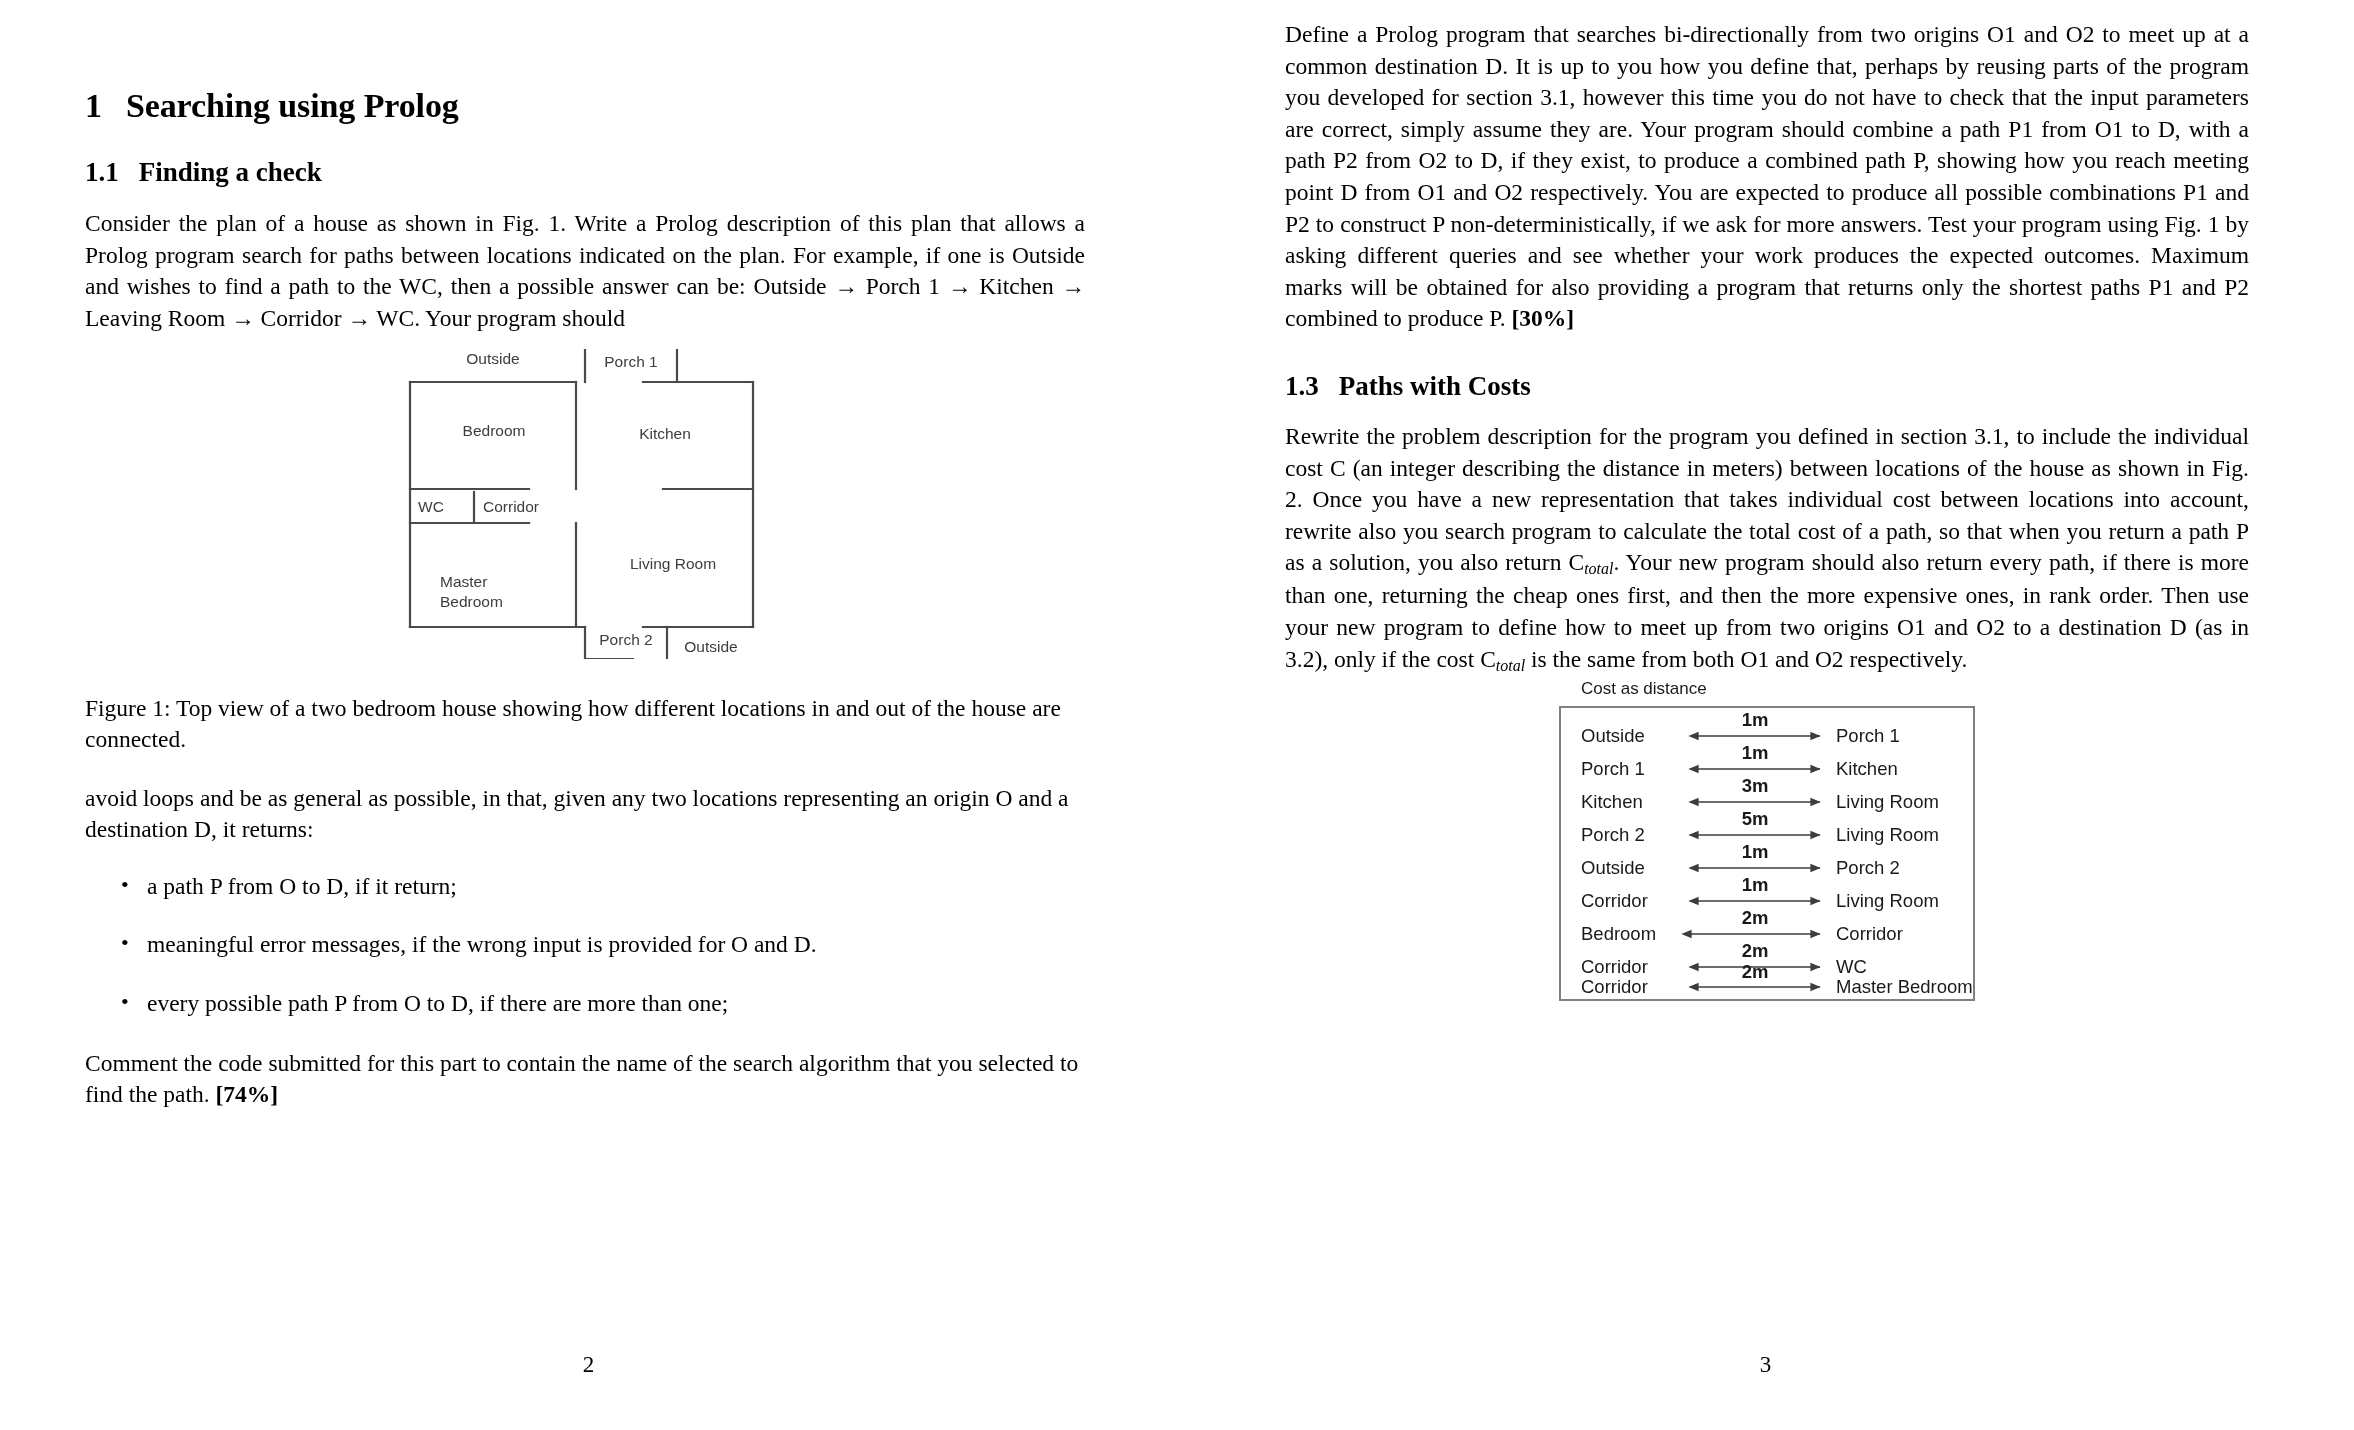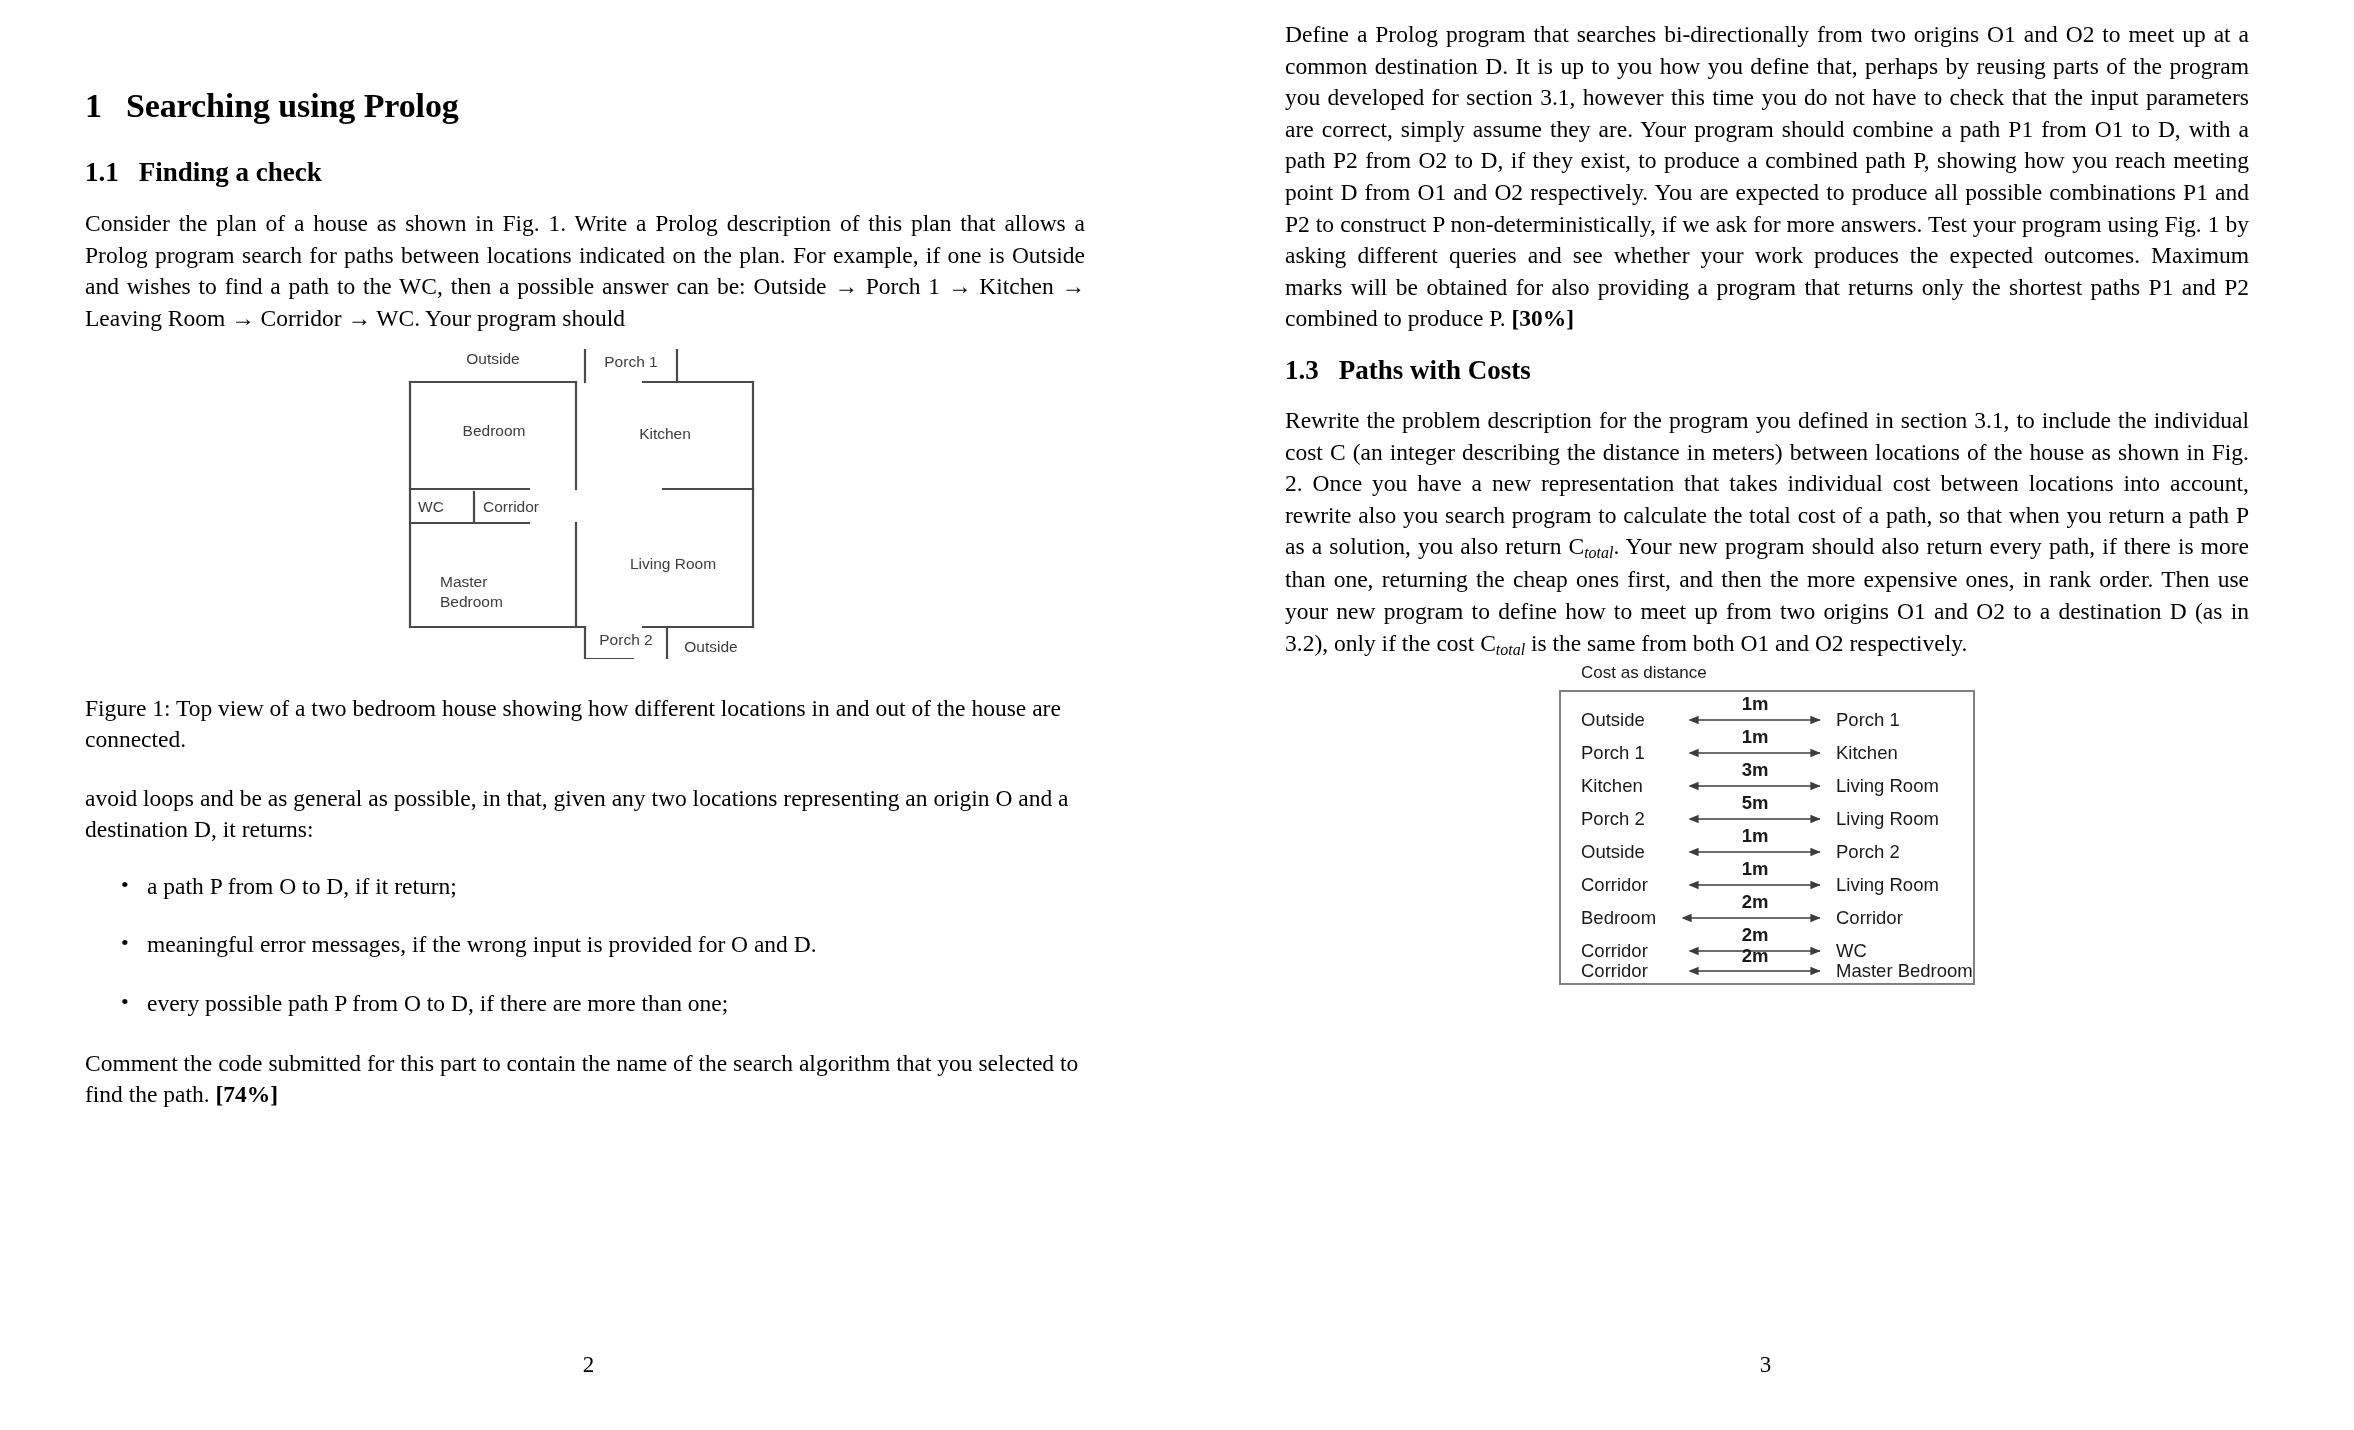--- a/index.html
+++ b/index.html
@@ -259,21 +259,21 @@
     </div>
     <div class="page-number">2</div>
   </div>
 
   <div class="page page-right">
     <div class="page-inner">
 
 
       <p class="body" style="margin-top:19px;"><span>Define a Prolog program that searches bi-directionally from two origins O1 and O2 to meet up at a common destination D. It is up to you how you define that, perhaps by reusing parts of the program you developed for section 3.1, however this time you do not have to check that the input parameters are correct, simply assume they are. Your program should combine a path P1 from O1 to D, with a path P2 from O2 to D, if they exist, to produce a combined path P, showing how you reach meeting point D from O1 and O2 respectively. You are expected to produce all possible combinations P1 and P2 to construct P non-deterministically, if we ask for more answers. Test your program using Fig. 1 by asking different queries and see whether your work produces the expected outcomes. Maximum marks will be obtained for also providing a program that returns only the shortest paths P1 and P2 combined to produce P. </span><span class="bold">[30%]</span></p>
 
-      <h2 class="sec" style="margin-top:20px;">
+      <h2 class="sec" style="margin-top:36px;">
         <span>1.3</span><span class="num-gap-2"></span><span>Paths with Costs</span>
       </h2>
 
       <p class="body" style="margin-top:19px;"><span>Rewrite the problem description for the program you defined in section 3.1, to include the individual cost C (an integer describing the distance in meters) between locations of the house as shown in Fig. 2. Once you have a new representation that takes individual cost between locations into account, rewrite also you search program to calculate the total cost of a path, so that when you return a path P as a solution, you also return C</span><span class="sub">total</span><span>. Your new program should also return every path, if there is more than one, returning the cheap ones first, and then the more expensive ones, in rank order. Then use your new program to define how to meet up from two origins O1 and O2 to a destination D (as in 3.2), only if the cost C</span><span class="sub">total</span><span> is the same from both O1 and O2 respectively.</span></p>
 
       <div class="costfig-wrap">
         <svg class="costfig" width="420" height="350" viewBox="0 0 420 350">
           <defs>
             <marker id="arrR" markerWidth="7" markerHeight="7" refX="6" refY="3" orient="auto" markerUnits="strokeWidth">
               <path d="M0,0.4 L6.4,3 L0,5.6 z" fill="#3d3d3d"></path>

